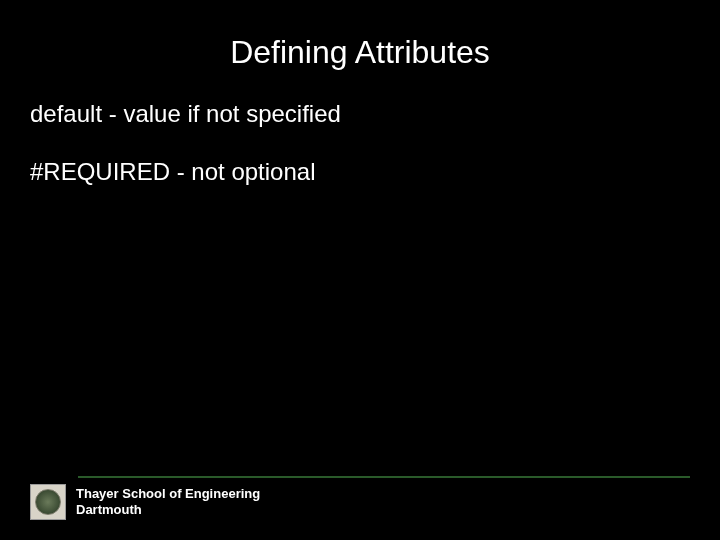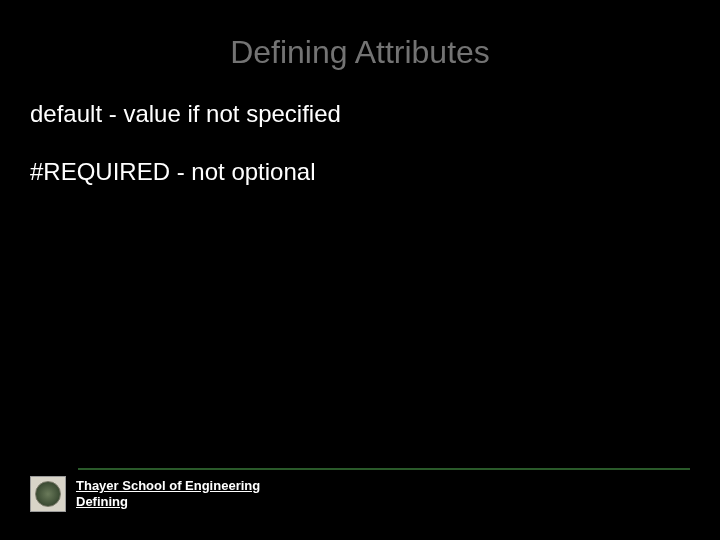--- a/index.html
+++ b/index.html
@@ -14,42 +14,41 @@
   .slide {
     width: 720px;
     height: 540px;
     position: relative;
     padding: 28px 30px 0 30px;
   }
   .title {
     text-align: center;
     font-size: 32px;
     font-weight: 400;
-    color: #737373;
+    color: #ffffff;
     margin-bottom: 28px;
     margin-top: 6px;
   }
   .body-text {
     font-size: 24px;
     line-height: 1.25;
     font-weight: 400;
   }
   .body-text p {
     margin-bottom: 28px;
   }
   .body-text p.wrap {
     padding-left: 34px;
     text-indent: -34px;
   }
   .footer {
     position: absolute;
     left: 30px;
     right: 30px;
-    bottom: 28px;
-    text-decoration: underline;
+    bottom: 20px;
   }
   .footer-line {
     height: 2px;
     background: #2a5a2a;
     margin-left: 48px;
     margin-bottom: 6px;
   }
   .footer-row {
     display: flex;
     align-items: center;
@@ -89,17 +88,17 @@
   </div>
 
   <div class="footer">
     <div class="footer-line"></div>
     <div class="footer-row">
       <div class="seal">
         <div class="seal-inner"></div>
       </div>
       <div class="footer-text">
         <div>Thayer School of Engineering</div>
-        <div>Defining</div>
+        <div>Dartmouth</div>
       </div>
     </div>
   </div>
 </div>
 
 </body></html>

